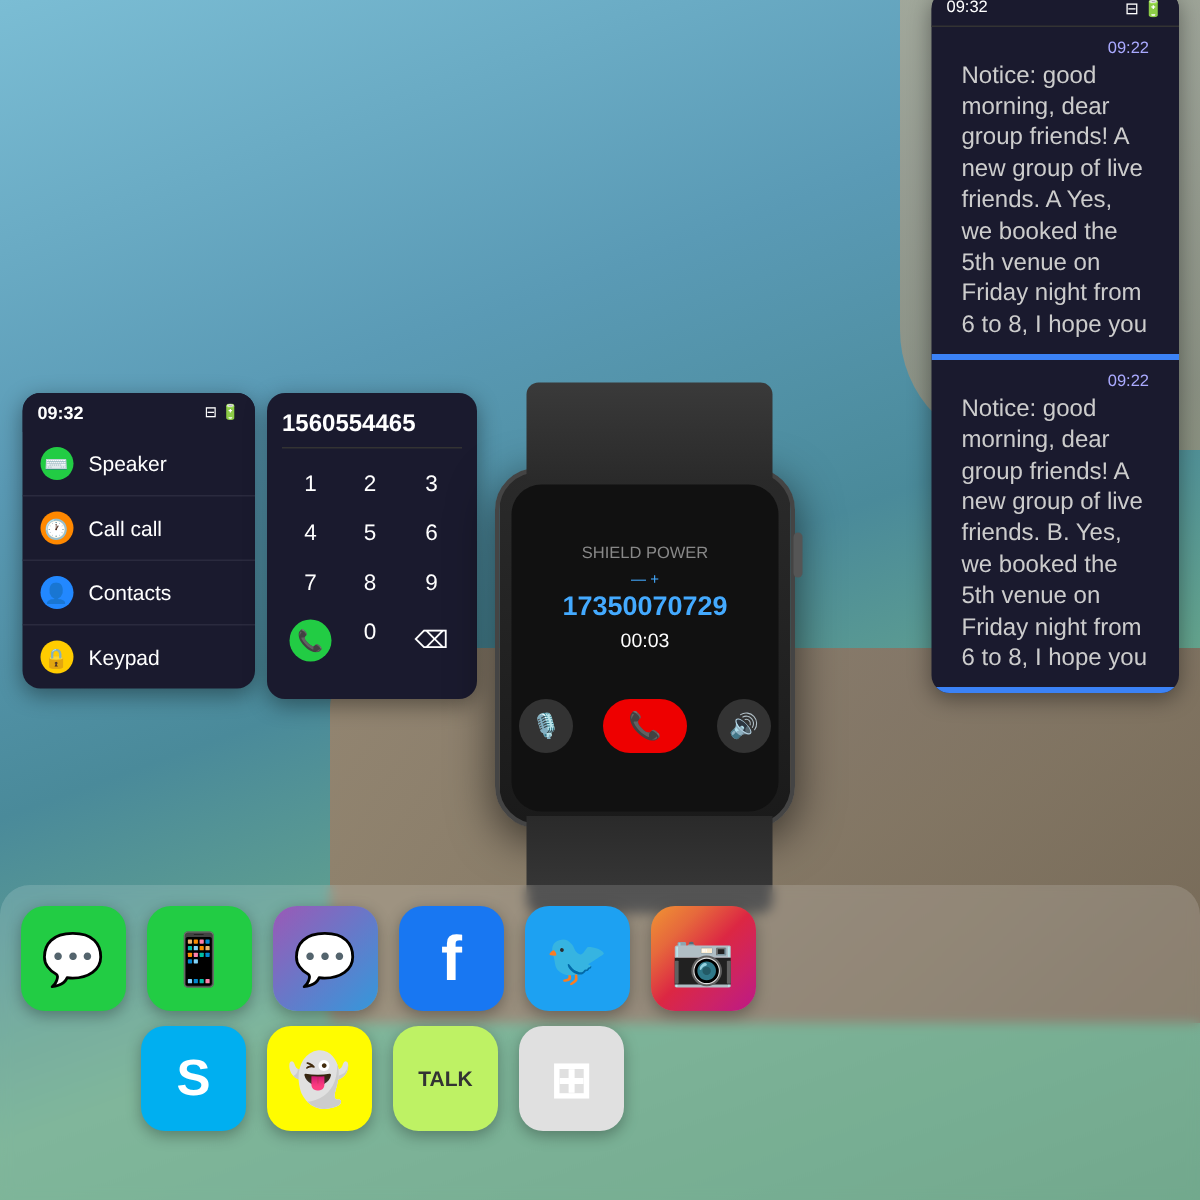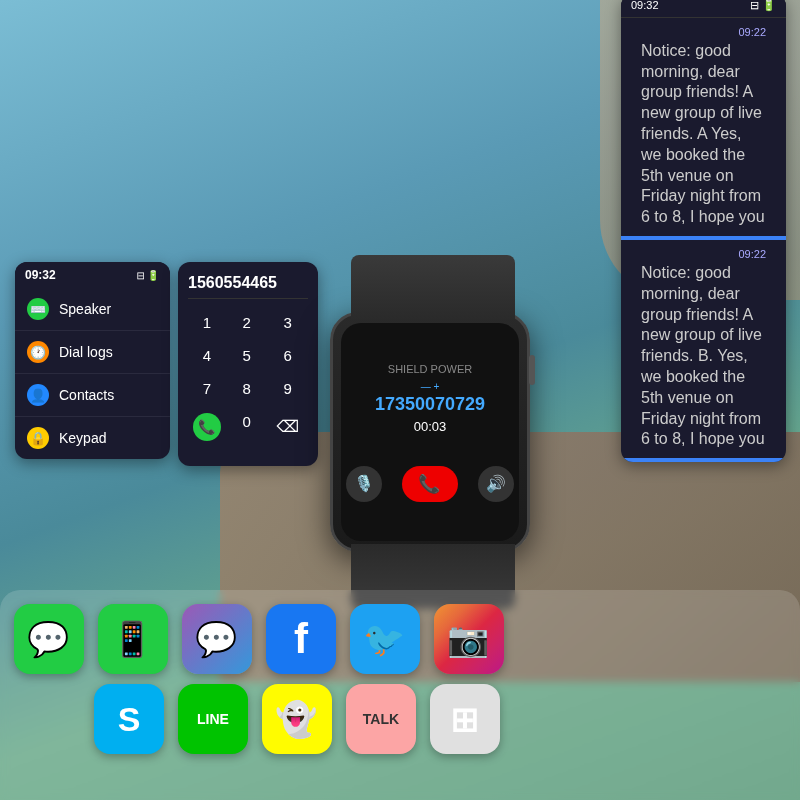--- a/index.html
+++ b/index.html
@@ -385,21 +385,21 @@
     .app-messages { background: #22cc44; }
     .app-whatsapp { background: #22cc44; }
     .app-messenger { background: linear-gradient(135deg, #9b59b6, #3498db); }
     .app-facebook { background: #1877f2; }
     .app-twitter { background: #1da1f2; }
     .app-instagram { background: linear-gradient(135deg, #f09433, #e6683c, #dc2743, #cc2366, #bc1888); }
 
     .app-skype { background: #00aff0; }
     .app-line { background: #00c300; }
     .app-snapchat { background: #fffc00; }
-    .app-kakao { background: #fca5a5; }
+    .app-kakao { background: #bef264; border-radius: 17px; }
     .app-grid { background: #e0e0e0; }
 
     
     .notif-panel {
       position: absolute;
       right: 14px;
       bottom: 220px;
       width: 165px;
       background: #1a1a2e;
       border-radius: 12px;
@@ -486,21 +486,21 @@
         <span class="time">09:32</span>
         <span class="status-icons">⊟ 🔋</span>
       </div>
 
     <div class="phone-menu-item">
     <div class="menu-icon icon-green">⌨️</div>
     <span>Speaker</span>
   </div>
         <div class="phone-menu-item">
     <div class="menu-icon icon-orange">🕐</div>
-    <span>Dial logs</span>
+    <span>Call call</span>
   </div>
         <div class="phone-menu-item">
     <div class="menu-icon icon-blue">👤</div>
     <span>Contacts</span>
   </div>
         <div class="phone-menu-item">
     <div class="menu-icon icon-yellow">🔒</div>
     <span>Keypad</span>
   </div>
       </div>
@@ -585,23 +585,20 @@
         </div>
         <div class="app-icon app-instagram">
           <span style="color:white;font-weight:bold;font-size:34px">📷</span>
         </div>
       </div>
     <div class="apps-row" style="padding-left:80px;">
 
     <div class="app-icon app-skype">
           <span style="color:white;font-weight:bold;font-size:34px">S</span>
         </div>
-        <div class="app-icon app-line">
-          <span style="color:white;font-weight:bold;font-size:14px">LINE</span>
-        </div>
         <div class="app-icon app-snapchat">
           <span style="color:#333;font-weight:bold;font-size:34px">👻</span>
         </div>
         <div class="app-icon app-kakao">
           <span style="color:#333;font-weight:bold;font-size:14px">TALK</span>
         </div>
         <div class="app-icon app-grid">
           <span style="color:white;font-weight:bold;font-size:34px">⊞</span>
         </div>
       </div>

